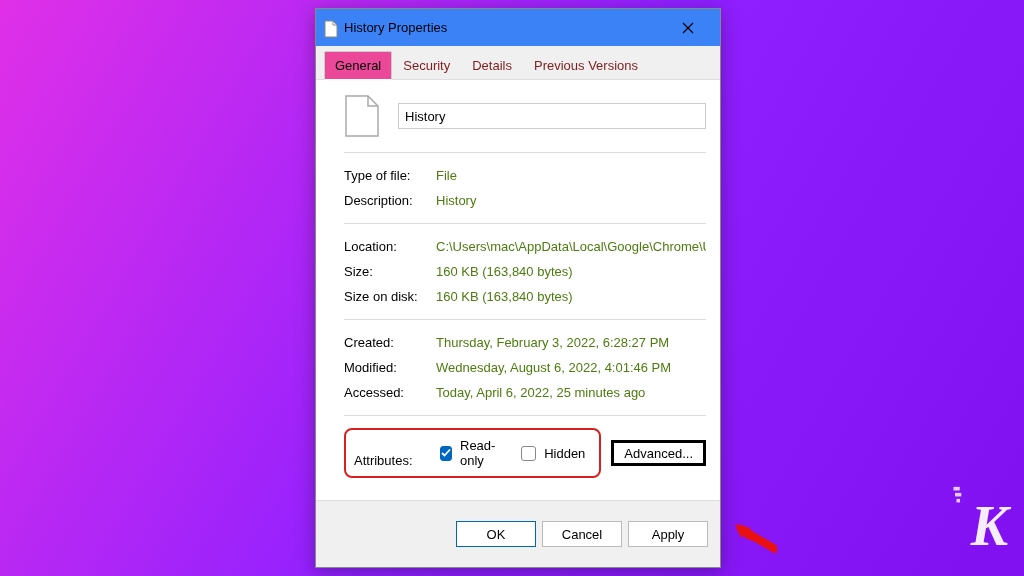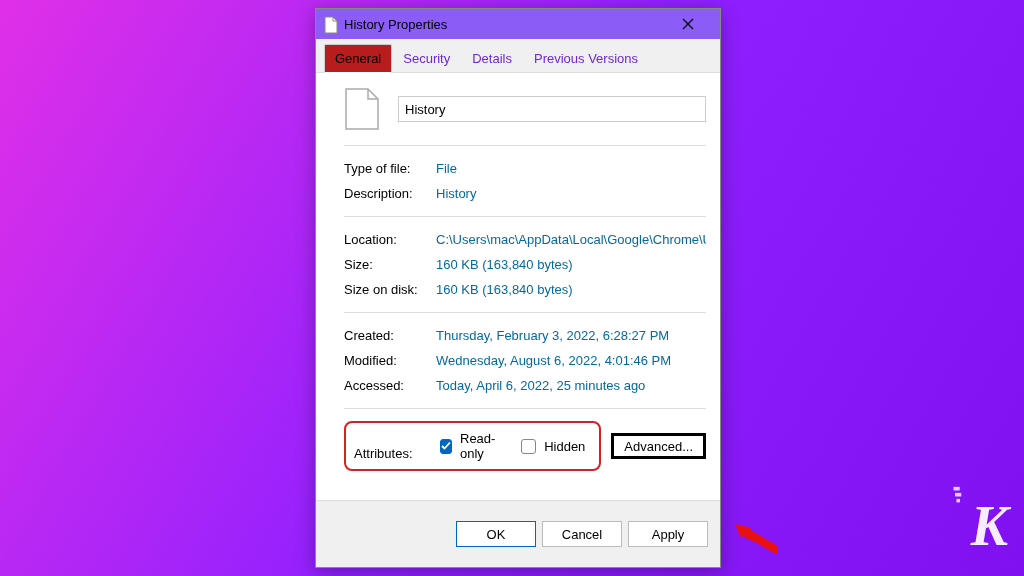--- a/index.html
+++ b/index.html
@@ -17,25 +17,25 @@
       position: absolute;
       left: 315px;
       top: 8px;
       width: 406px;
       height: 560px;
       background: #fff;
       border: 1px solid #888;
       box-shadow: 0 4px 18px rgba(0,0,0,0.3);
     }
     .titlebar {
-      height: 30px;
+      height: 37px;
       display: flex;
       align-items: center;
       padding: 0 10px 0 8px;
-      background: #8b5cf6;
+      background: #3b82f6;
     }
     .titlebar .file-icon-small {
       width: 14px;
       height: 16px;
       margin-right: 6px;
     }
     .titlebar .title-text {
       flex: 1;
       font-size: 13px;
     }
@@ -51,29 +51,29 @@
     .tabs-bar {
       background: #f0f0f0;
       padding: 4px 8px 0 8px;
       border-bottom: 1px solid #ddd;
       display: flex;
       gap: 0;
     }
     .tab {
       padding: 6px 10px 6px 10px;
       font-size: 13px;
-      color: #6d28d9;
+      color: #7f1d1d;
       cursor: pointer;
       border: 1px solid transparent;
       border-bottom: none;
       position: relative;
       top: 1px;
     }
     .tab.active {
-      background: #b91c1c;
+      background: #ec4899;
       color: #000;
       border: 1px solid #ccc;
       border-bottom: 1px solid #fff;
       border-radius: 2px 2px 0 0;
     }
     .content {
       padding: 14px 14px 12px 28px;
     }
     .file-header {
       display: flex;
@@ -102,21 +102,21 @@
     .prop-row {
       display: flex;
       padding: 5px 0;
     }
     .prop-label {
       width: 92px;
       flex-shrink: 0;
     }
     .prop-value {
       flex: 1;
-      color: #0369a1;
+      color: #4d7c0f;
       white-space: nowrap;
       overflow: hidden;
     }
     .attributes-section {
       padding: 12px 0 4px 0;
       display: flex;
       align-items: center;
       gap: 10px;
     }
     .attr-highlight {

